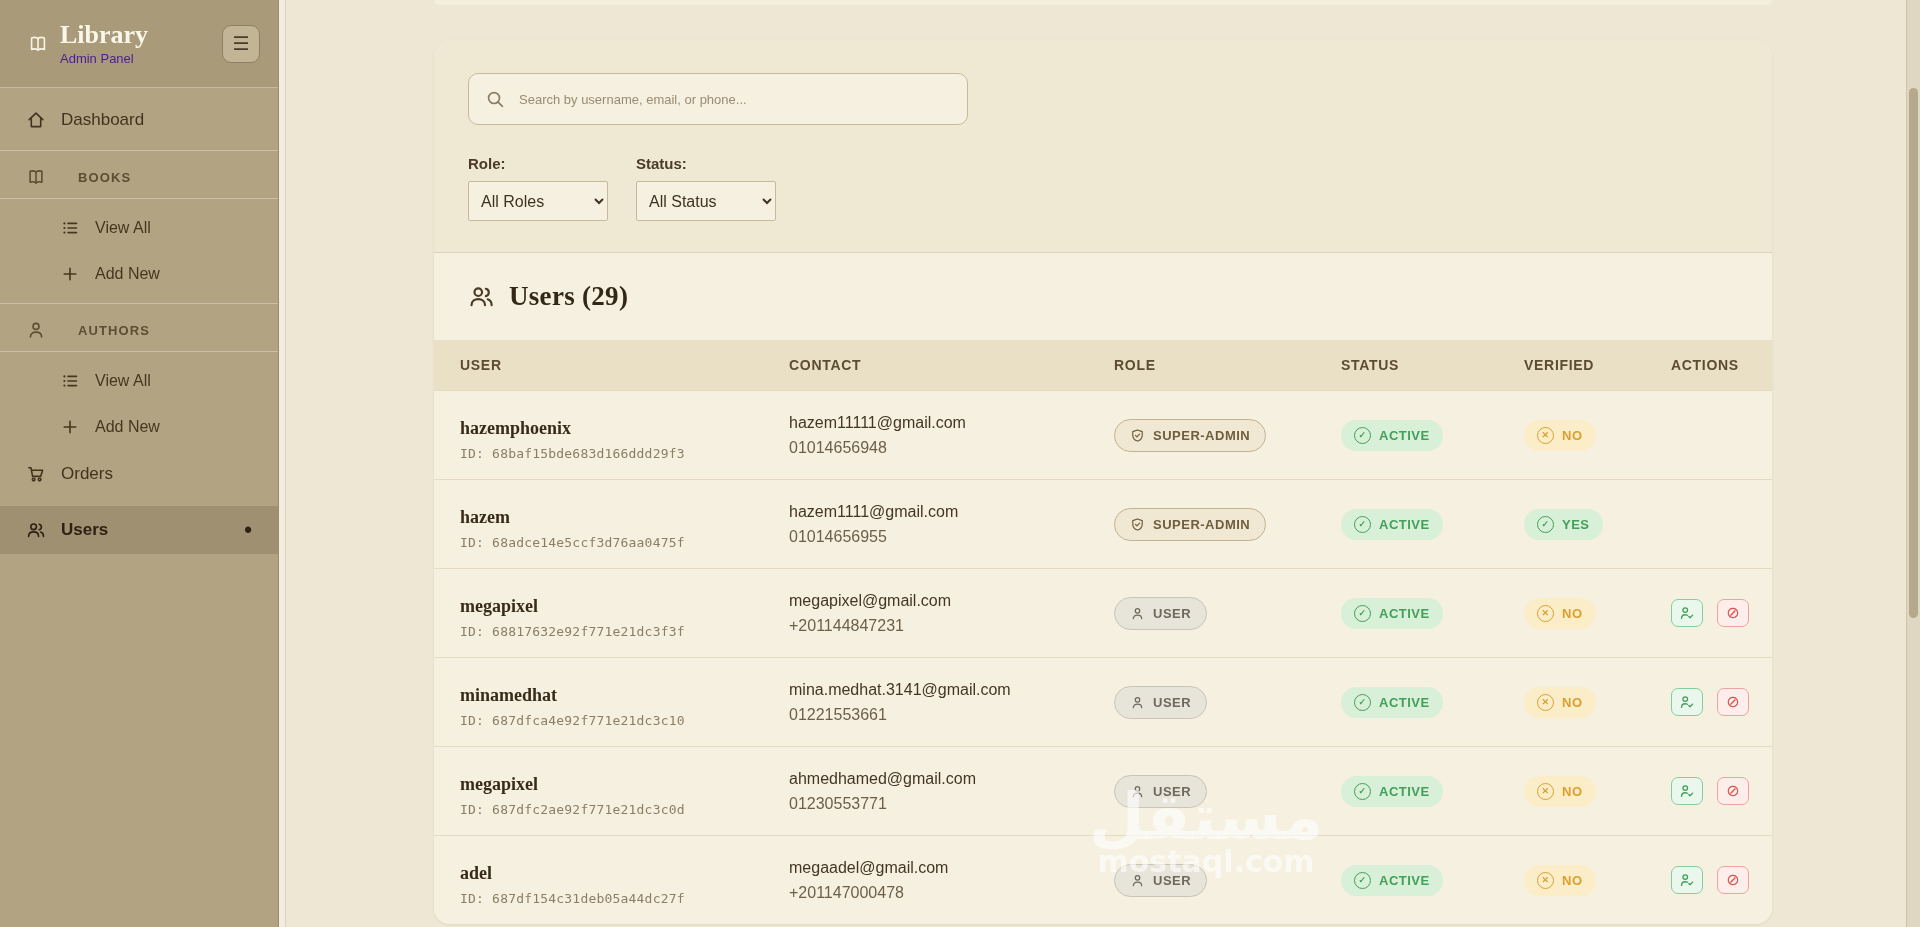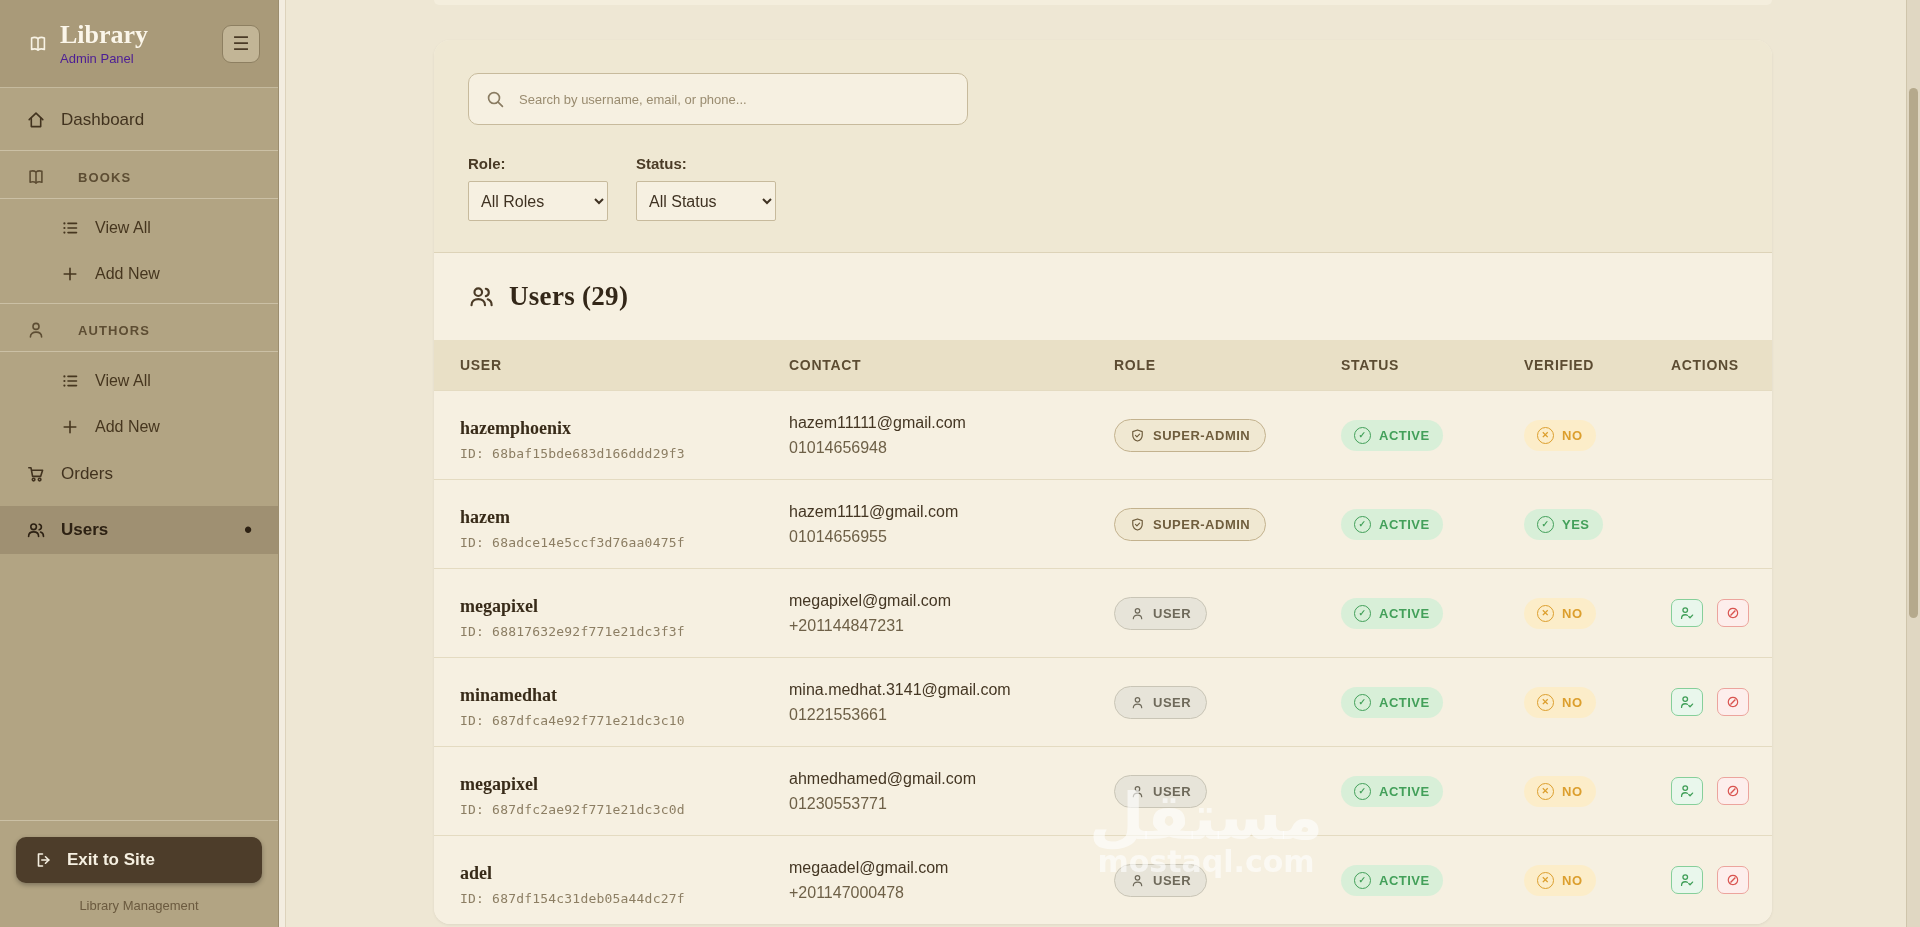--- a/index.html
+++ b/index.html
@@ -248,33 +248,20 @@
               <path d="M2.6 16.4 C2.6 13.5 4.9 11.9 7.6 11.9 C10.3 11.9 12.6 13.5 12.6 16.4"></path>
               <path d="M13.2 4.3 C14.5 4.6 15.4 5.6 15.4 7 C15.4 8.4 14.5 9.4 13.2 9.7"></path>
               <path d="M14.6 12.1 C16.4 12.7 17.5 14.2 17.5 16.4"></path>
             </svg>
         </span>
         <span>Users</span>
         <span class="dot">•</span>
       </div>
     </nav>
 
-    <div class="sb-footer">
-      <button class="exit-btn">
-        <span class="ico">
-          <svg viewBox="0 0 20 20">
-              <path d="M8.5 4 H4.5 V16 H8.5"></path>
-              <path d="M11.5 6.8 L14.8 10 L11.5 13.2"></path>
-              <path d="M14.8 10 H7.8"></path>
-            </svg>
-        </span>
-        <span>Exit to Site</span>
-      </button>
-      <div class="sb-copy">Library Management</div>
-    </div>
   </aside>
 
   <div class="sidebar-scroll"></div>
 
   <main>
     <div class="top-sliver"></div>
 
     <div class="card">
 
       <section class="filters">

